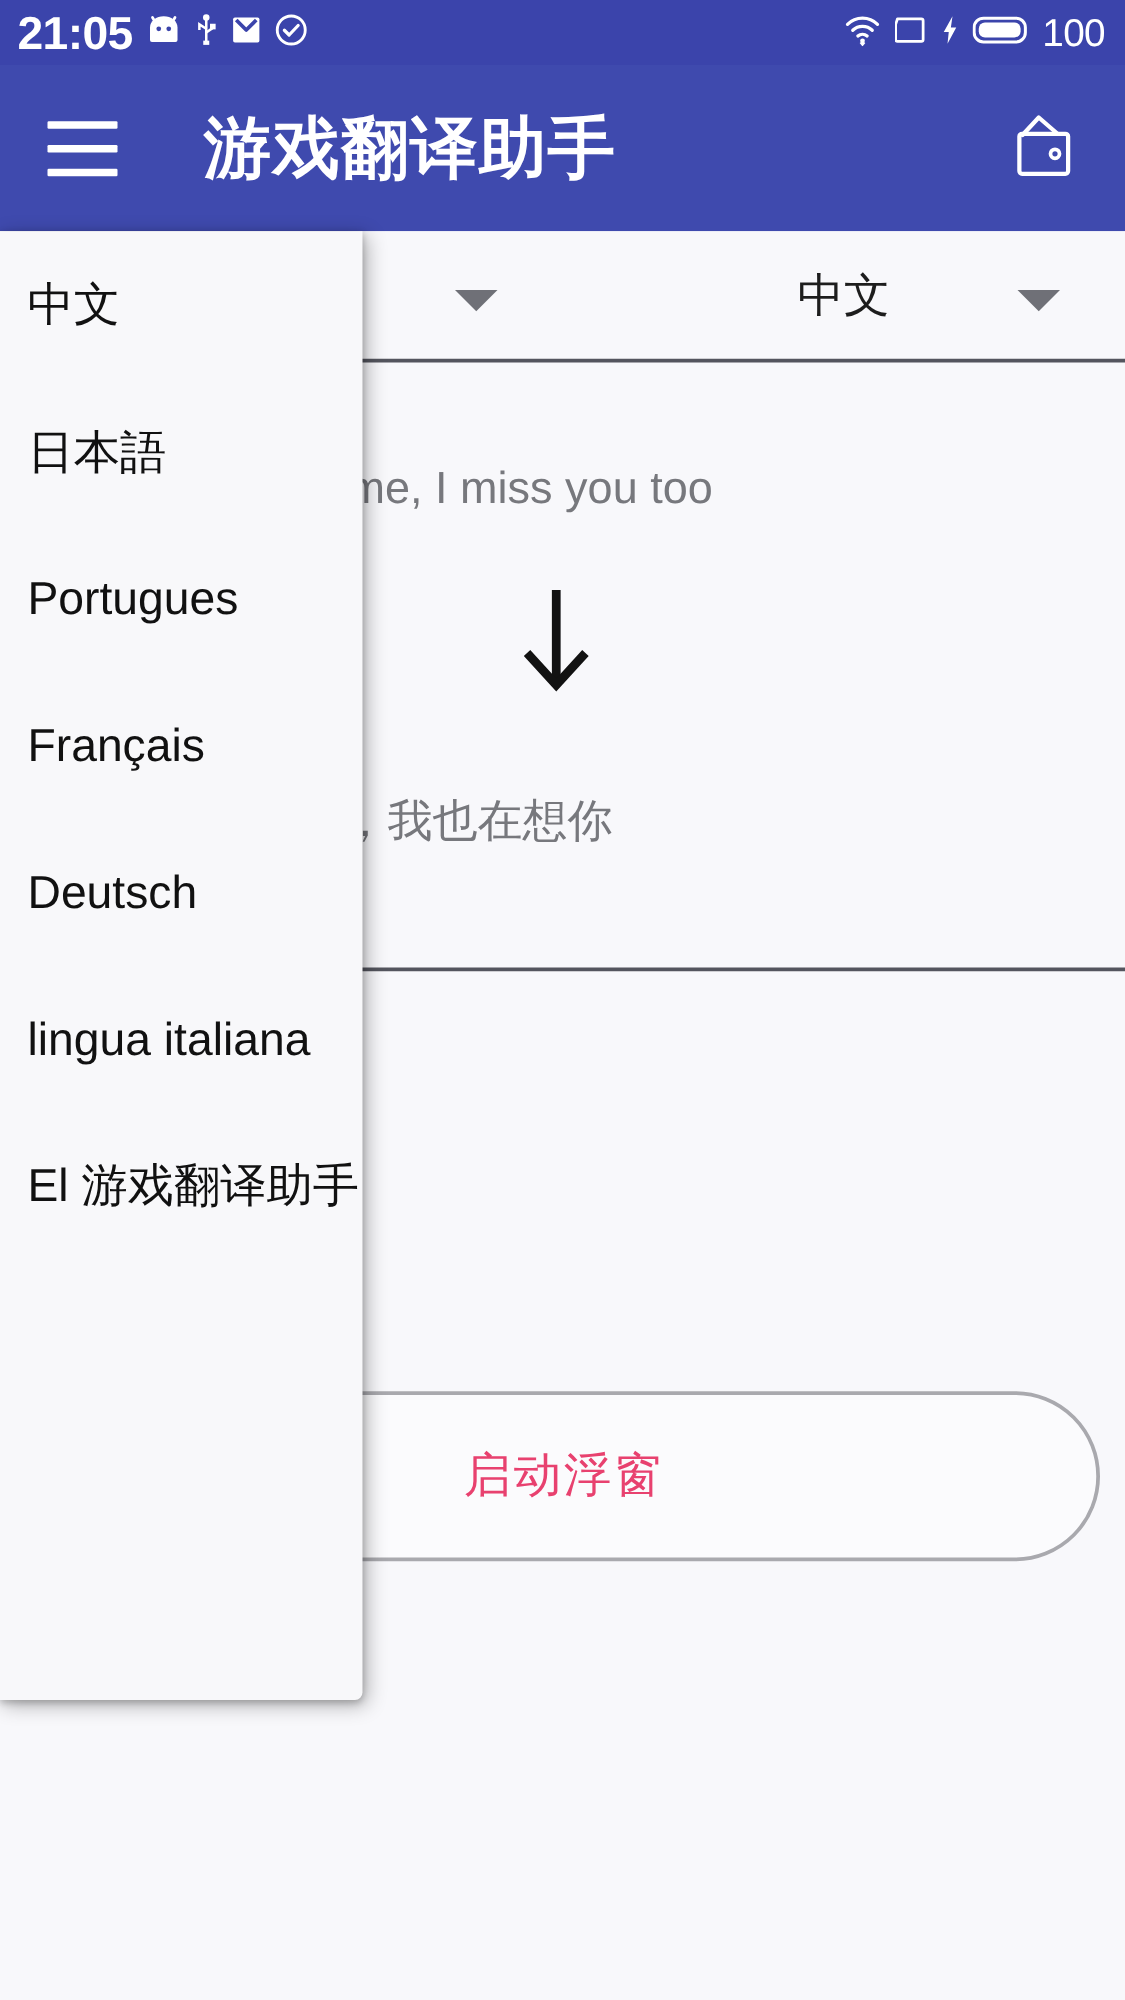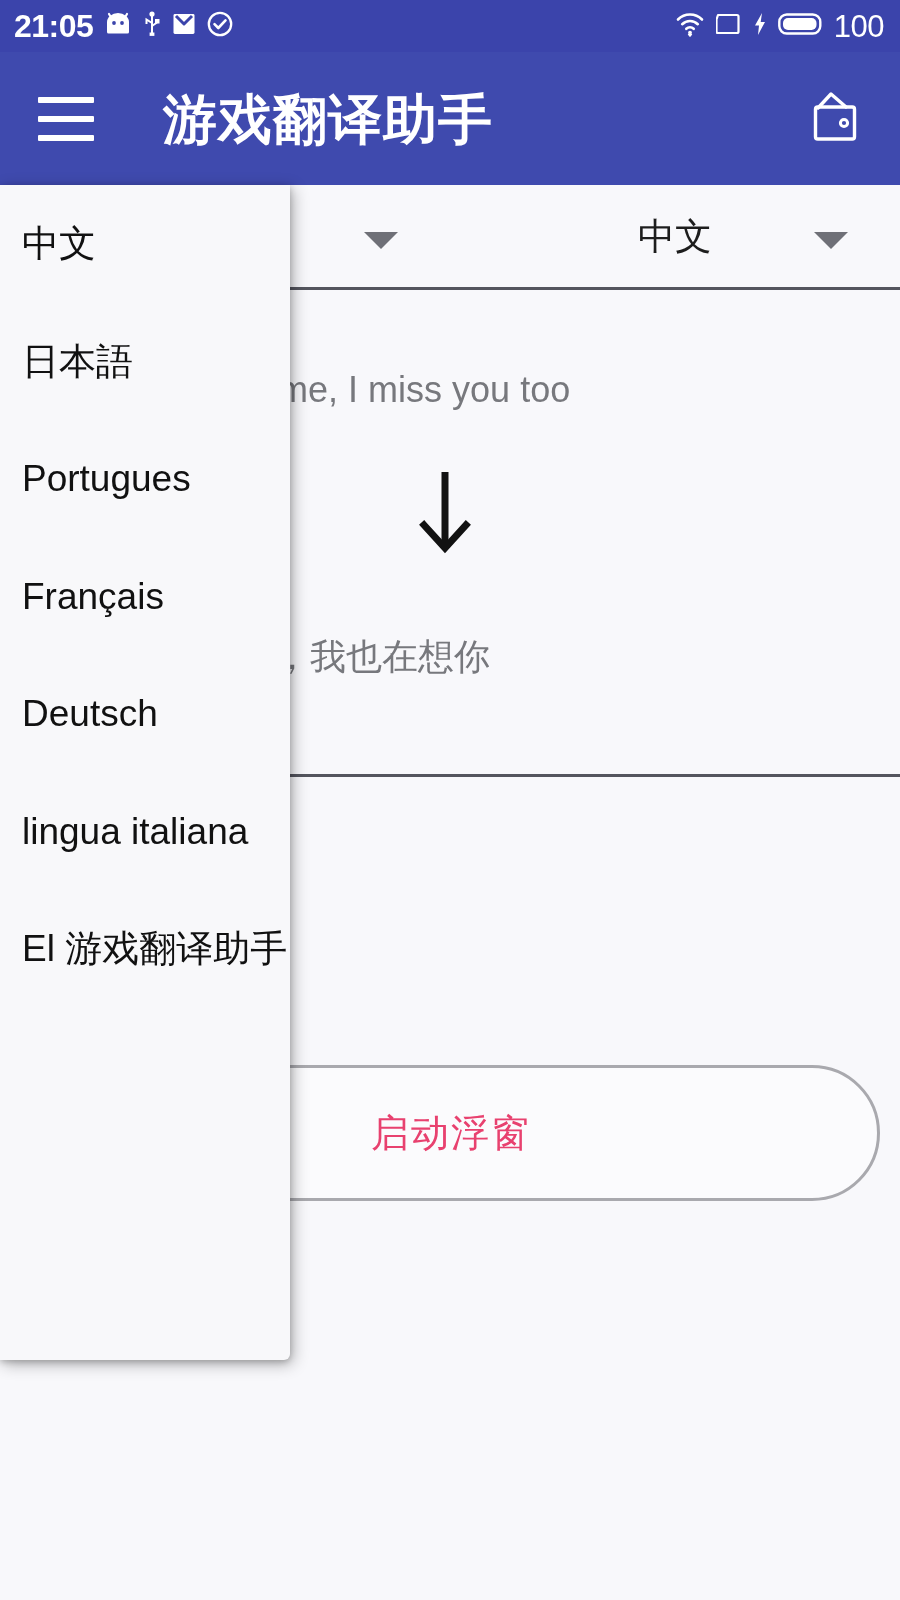--- a/index.html
+++ b/index.html
@@ -32,21 +32,21 @@
     justify-content: space-between;
     padding: 0 16px 0 14px;
   }
   .status-left, .status-right {
     display: flex;
     align-items: center;
     gap: 11px;
   }
   .status-time {
     color: #ffffff;
-    font-size: 32px;
+    font-size: 37px;
     font-weight: bold;
     letter-spacing: -0.5px;
     line-height: 1;
   }
   .status-battery-text {
     color: #ffffff;
     font-size: 31px;
     font-weight: normal;
     letter-spacing: -0.5px;
     line-height: 1;
@@ -171,21 +171,21 @@
     left: 415px;
     top: 283px;
     width: 60px;
     height: 90px;
   }
 
   
   #float-window-button {
     position: absolute;
     left: 22px;
-    top: 880px;
+    top: 928px;
     width: 858px;
     height: 136px;
     border: 3px solid #a9a9ae;
     border-radius: 68px;
     background: #fbfbfd;
     display: flex;
     align-items: center;
     justify-content: center;
   }
   #float-window-button-label {

